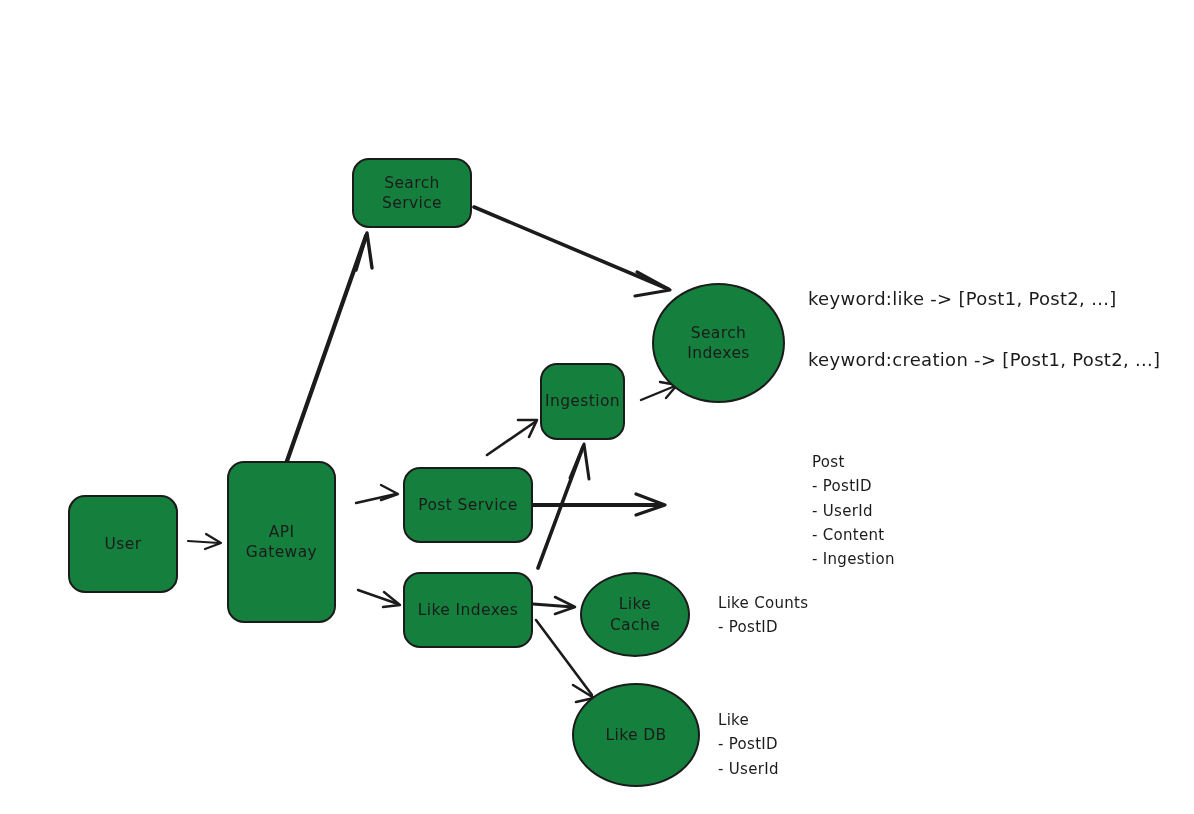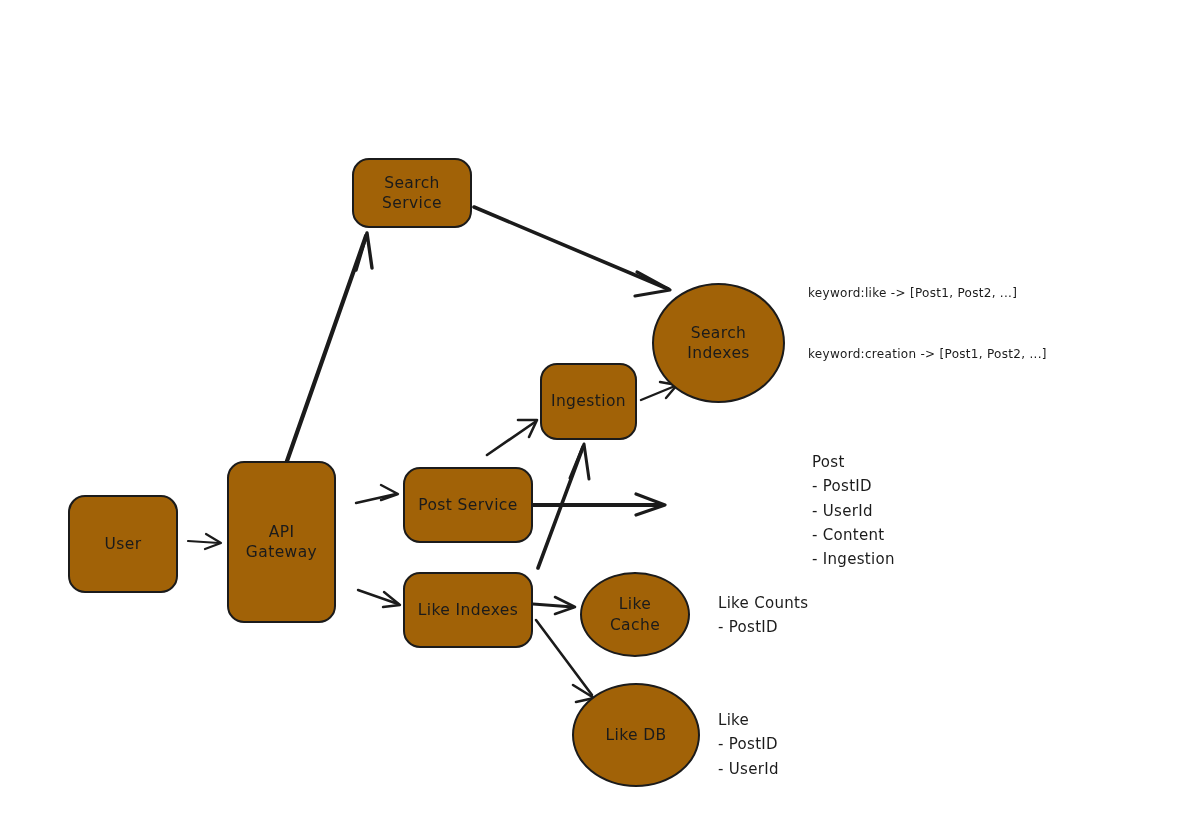--- a/index.html
+++ b/index.html
@@ -24,21 +24,21 @@
     pointer-events: none;
   }
   .node {
     position: absolute;
     box-sizing: border-box;
     display: flex;
     align-items: center;
     justify-content: center;
     text-align: center;
     color: #1b1b1b;
-    background: #a16207;
+    background: #15803d;
     border: 2.6px solid #1b1b1b;
     font-size: 15.5px;
     line-height: 1.32;
     letter-spacing: 0.4px;
     z-index: 3;
   }
   .node.box {
     border-radius: 17px;
   }
   .node.circle {
@@ -52,21 +52,21 @@
   .annotation {
     position: absolute;
     color: #1b1b1b;
     font-size: 15px;
     line-height: 1.62;
     letter-spacing: 0.3px;
     white-space: pre-line;
     z-index: 4;
   }
   .annotation.small {
-    font-size: 12px;
+    font-size: 18px;
   }
 </style>
 </head>
 <body>
 
 <div id="canvas">
   <svg id="wires" viewBox="0 0 1194 814">
     <g fill="none" stroke="#1b1b1b" stroke-linecap="round" stroke-linejoin="round">
 
       <g>
@@ -141,21 +141,21 @@
   </div>
 
   <div class="node box" style="left:403px; top:467px; width:130px; height:76px;">
     <span class="label">Post Service</span>
   </div>
 
   <div class="node box" style="left:403px; top:572px; width:130px; height:76px;">
     <span class="label">Like Indexes</span>
   </div>
 
-  <div class="node box" style="left:540px; top:363px; width:97px; height:77px;">
+  <div class="node box" style="left:540px; top:363px; width:85px; height:77px;">
     <span class="label">Ingestion</span>
   </div>
 
   <div class="node circle" style="left:652px; top:283px; width:133px; height:120px;">
     <span class="label">Search
 Indexes</span>
   </div>
 
 
   <div class="node circle" style="left:580px; top:572px; width:110px; height:85px;">

